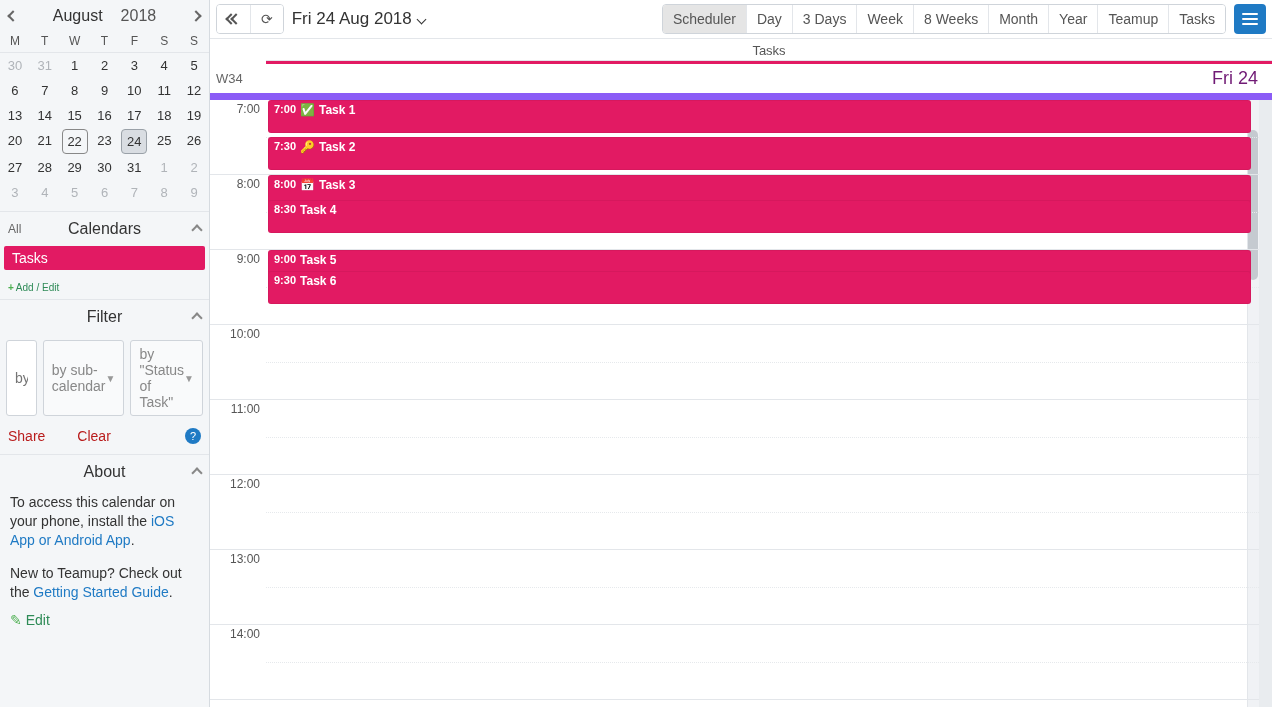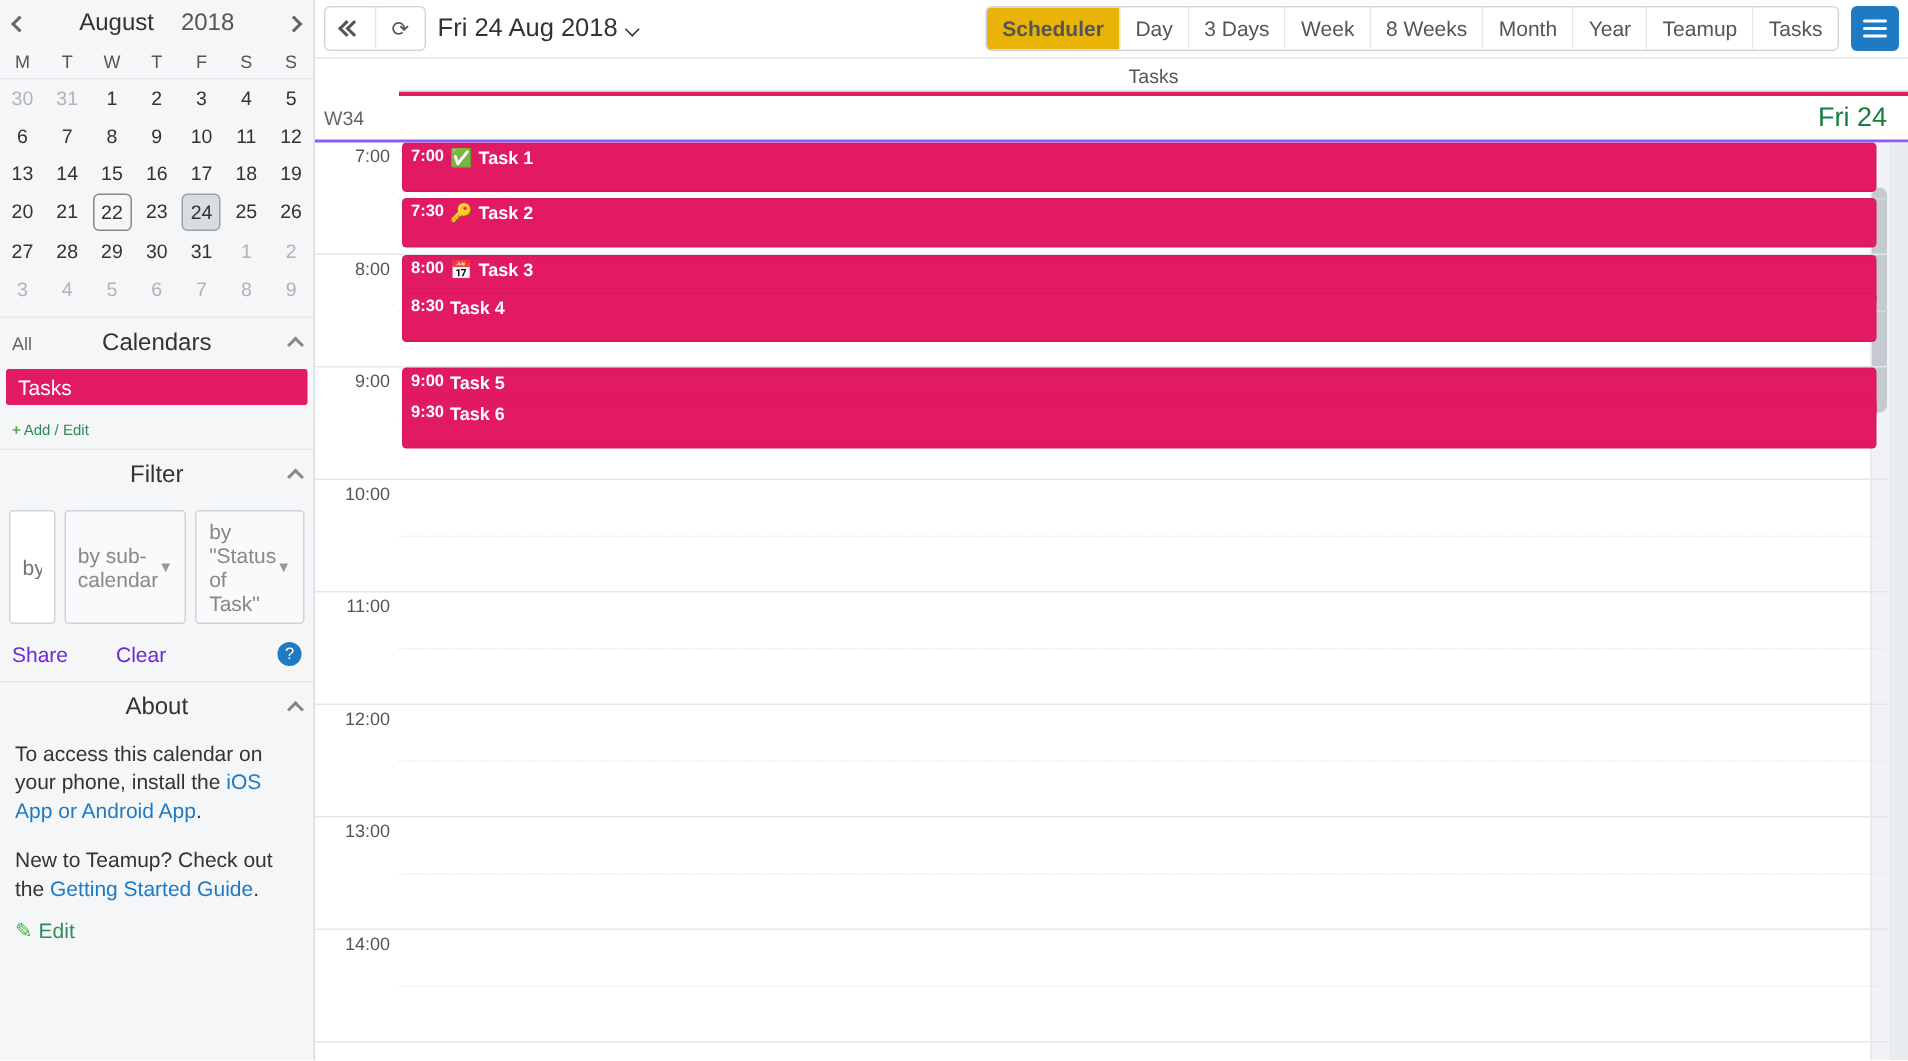--- a/index.html
+++ b/index.html
@@ -32,54 +32,54 @@
 
 .cal-list { padding: 0 4px 6px; }
 .cal-item { background: #e21a63; color: #fff; padding: 4px 8px; border-radius: 2px; font-size: 14px; }
 .addedit { color: #2e8b57; padding: 6px 8px; font-size: 10px; cursor: pointer; }
 .addedit span.plus { color: #4caf50; font-weight: 700; margin-right: 2px; }
 
 .filter-body { padding: 6px; display: flex; flex-direction: row; gap: 6px; }
 .filter-input { width: 100%; border: 1px solid #cfd4da; border-radius: 3px; padding: 6px 8px; font-size: 14px; background: #fff; color:#555; }
 .filter-select { width: 100%; border: 1px solid #cfd4da; border-radius: 3px; padding: 5px 8px; font-size: 14px; background: #f9fafb; color: #888; display: flex; justify-content: space-between; align-items: center; cursor: pointer; }
 .filter-actions { display: flex; align-items: center; gap: 32px; padding: 6px 8px 10px; font-size: 14px; }
-.filter-actions a { color: #6d28d9; cursor: pointer; text-align: right; }
+.filter-actions a { color: #b91c1c; cursor: pointer; text-align: right; }
 .filter-help { margin-left: auto; width: 16px; height: 16px; border-radius: 50%; background: #1f7ac4; color: #fff; display: flex; align-items: center; justify-content: center; font-size: 11px; cursor: pointer; }
 
 .about-body { padding: 4px 10px 12px; font-size: 14px; color: #333; line-height: 1.35; }
 .about-body a { color: #1f7ac4; cursor: pointer; }
 .about-edit { color: #2e8b57; cursor: pointer; display: inline-flex; align-items: center; gap: 4px; margin-top: 10px; }
 
 
 .toolbar { display: flex; align-items: center; padding: 4px 6px; gap: 8px; border-bottom: 1px solid #e3e6ea; }
 .tb-group { display: flex; border: 1px solid #cfd4da; border-radius: 4px; overflow: hidden; }
 .tb-btn { padding: 5px 10px; background: #fff; color: #555; font-size: 14px; cursor: pointer; border-right: 1px solid #e3e6ea; display: flex; align-items: center; justify-content:center; min-width: 30px; height:28px; }
 .tb-btn:last-child { border-right: none; }
-.tb-btn.active { background: #eab308; font-weight: bold; }
+.tb-btn.active { background: #e5e5e5; }
 .date-label { font-size: 17px; color: #333; display: flex; align-items: center; gap: 6px; cursor: pointer; }
 .spacer { flex: 1; }
 .menu-btn { width: 32px; height: 30px; background: #1f7ac4; border-radius: 4px; display: flex; align-items: center; justify-content: center; cursor: pointer; }
 .menu-btn .bars, .menu-btn .bars::before, .menu-btn .bars::after { content:""; display:block; width:16px; height:2px; background:#fff; border-radius:1px; position:relative; }
 .menu-btn .bars::before { position:absolute; top:-5px; }
 .menu-btn .bars::after { position:absolute; top:5px; }
 
 .chev { display:inline-block; width:8px; height:8px; border-right:2px solid currentColor; border-bottom:2px solid currentColor; transform:rotate(-45deg); }
 .chev.left { transform: rotate(135deg); }
 .chev.down { transform: rotate(45deg); }
 .chev.up { transform: rotate(-135deg); }
 .dchev { display:inline-flex; gap:-2px; }
 .dchev .chev + .chev { margin-left:-3px; }
 
 
 .dayview { flex:1; display:flex; flex-direction:column; overflow:hidden; position:relative; }
 .dv-tasks-header { text-align:center; font-size:13px; color:#555; padding:4px 0 2px; border-bottom:1px solid #e3e6ea; margin-left:56px; position:relative; }
 .dv-tasks-indicator { height:3px; background:#e21a63; margin-left:56px; }
-.dv-dayhead { display:flex; align-items:center; border-bottom:2px solid #8b5cf6; padding:4px 8px 4px 6px; }
+.dv-dayhead { display:flex; align-items:center; border-bottom:7px solid #8b5cf6; padding:4px 8px 4px 6px; }
 .dv-week { width:50px; color:#666; font-size:13px; }
-.dv-date { flex:1; text-align:right; color:#15803d; font-size:18px; font-weight:400; padding-right:6px; }
+.dv-date { flex:1; text-align:right; color:#701a75; font-size:18px; font-weight:400; padding-right:6px; }
 .dv-scroll { flex:1; overflow-y:auto; position:relative; border-right: 13px solid #e9ecef; }
 .dv-grid { position:relative; }
 .dv-hour { display:flex; height:75px; border-bottom:1px solid #e3e6ea; }
 .dv-hour-label { width:56px; text-align:right; padding:2px 6px 0 0; font-size:12px; color:#555; }
 .dv-hour-slot { flex:1; position:relative; }
 .dv-hour-slot::after { content:""; position:absolute; left:0; right:0; top:50%; border-top:1px dotted #e6e9ec; }
 .dv-events { position:absolute; left:56px; right:6px; top:0; }
 .dv-event { position:absolute; left:2px; right:2px; background:#e21a63; color:#fff; border-radius:3px; padding:3px 6px; font-size:12px; font-weight:600; height:33px; display:flex; align-items:flex-start; gap:4px; overflow:hidden; cursor:pointer; box-shadow: inset 0 0 0 1px rgba(0,0,0,0.05); }
 .dv-event .time { font-size:11px; font-weight:700; }
 

